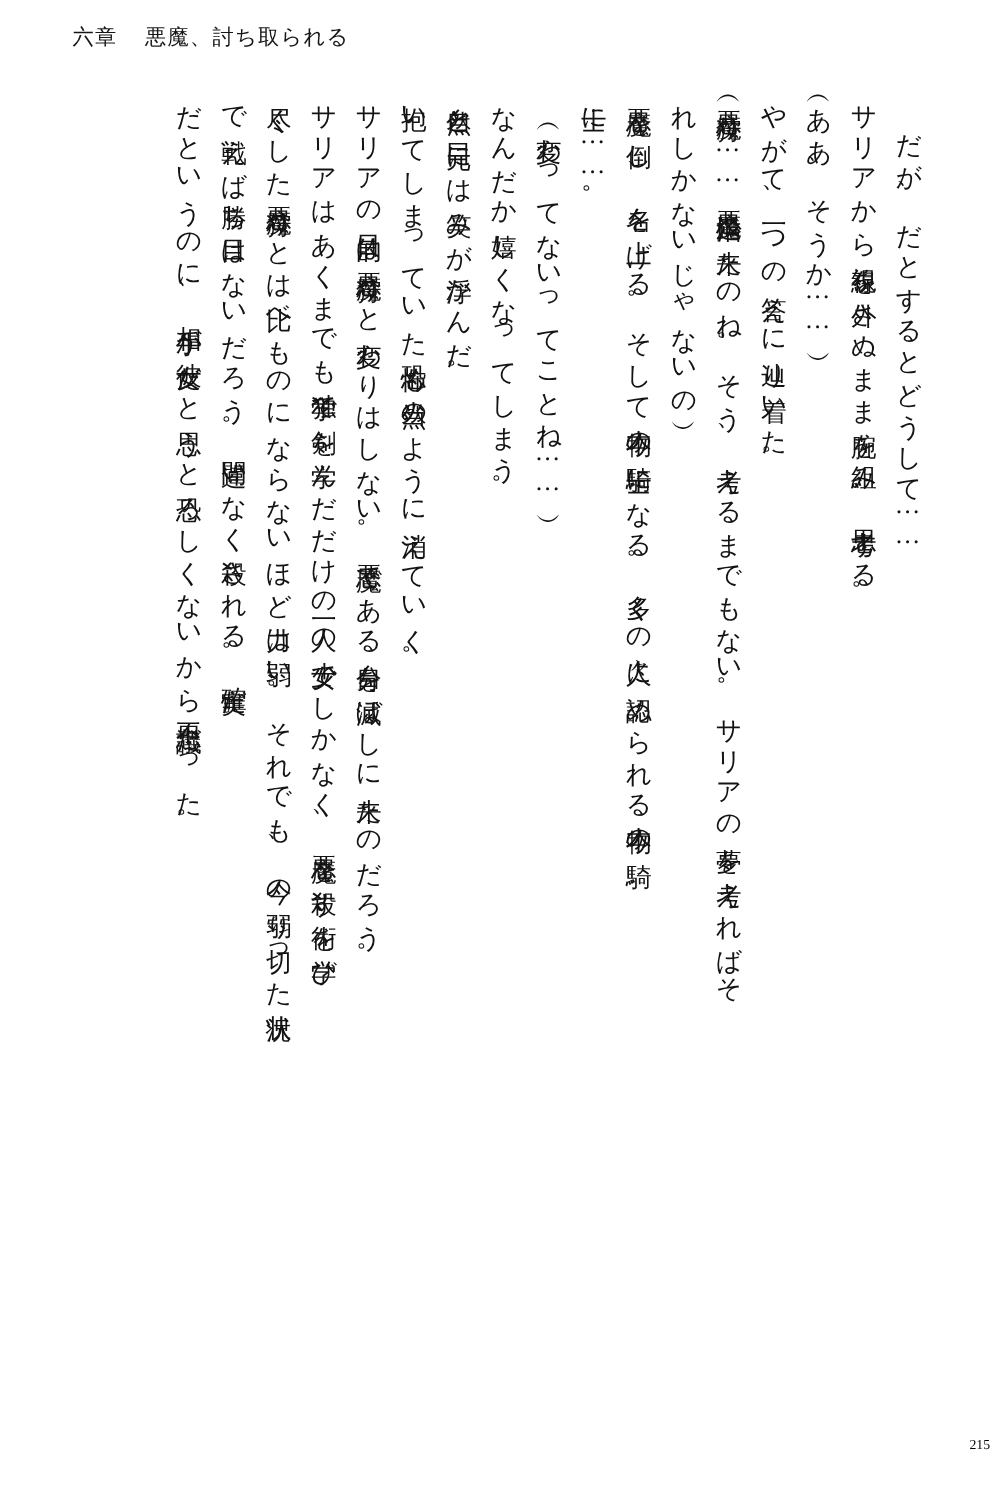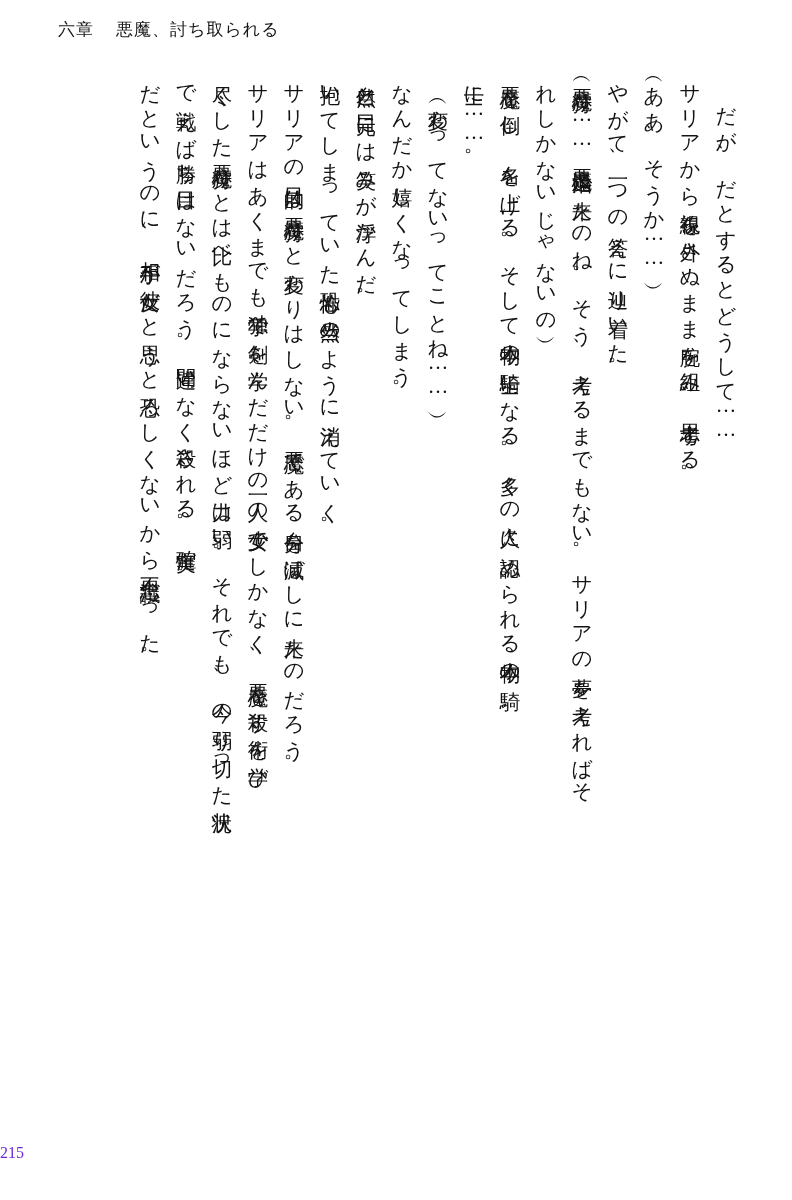--- a/index.html
+++ b/index.html
@@ -64,23 +64,23 @@
   }
   .vline.indent {
     padding-top: 22px;
     box-sizing: border-box;
   }
   .page-number {
     position: absolute;
     bottom: 38px;
     left: 0;
     width: 792px;
-    text-align: left;
-    font-size: 16px;
-    color: #6d28d9;
+    text-align: right;
+    font-size: 11px;
+    color: #000000;
     font-family: "Liberation Serif", "DejaVu Serif", serif;
   }
 </style>
 </head>
 <body>
 
 <div class="page">
 
   <div class="running-head">
     <span class="chap-num">六章</span><span>悪魔、討ち取られる</span>

